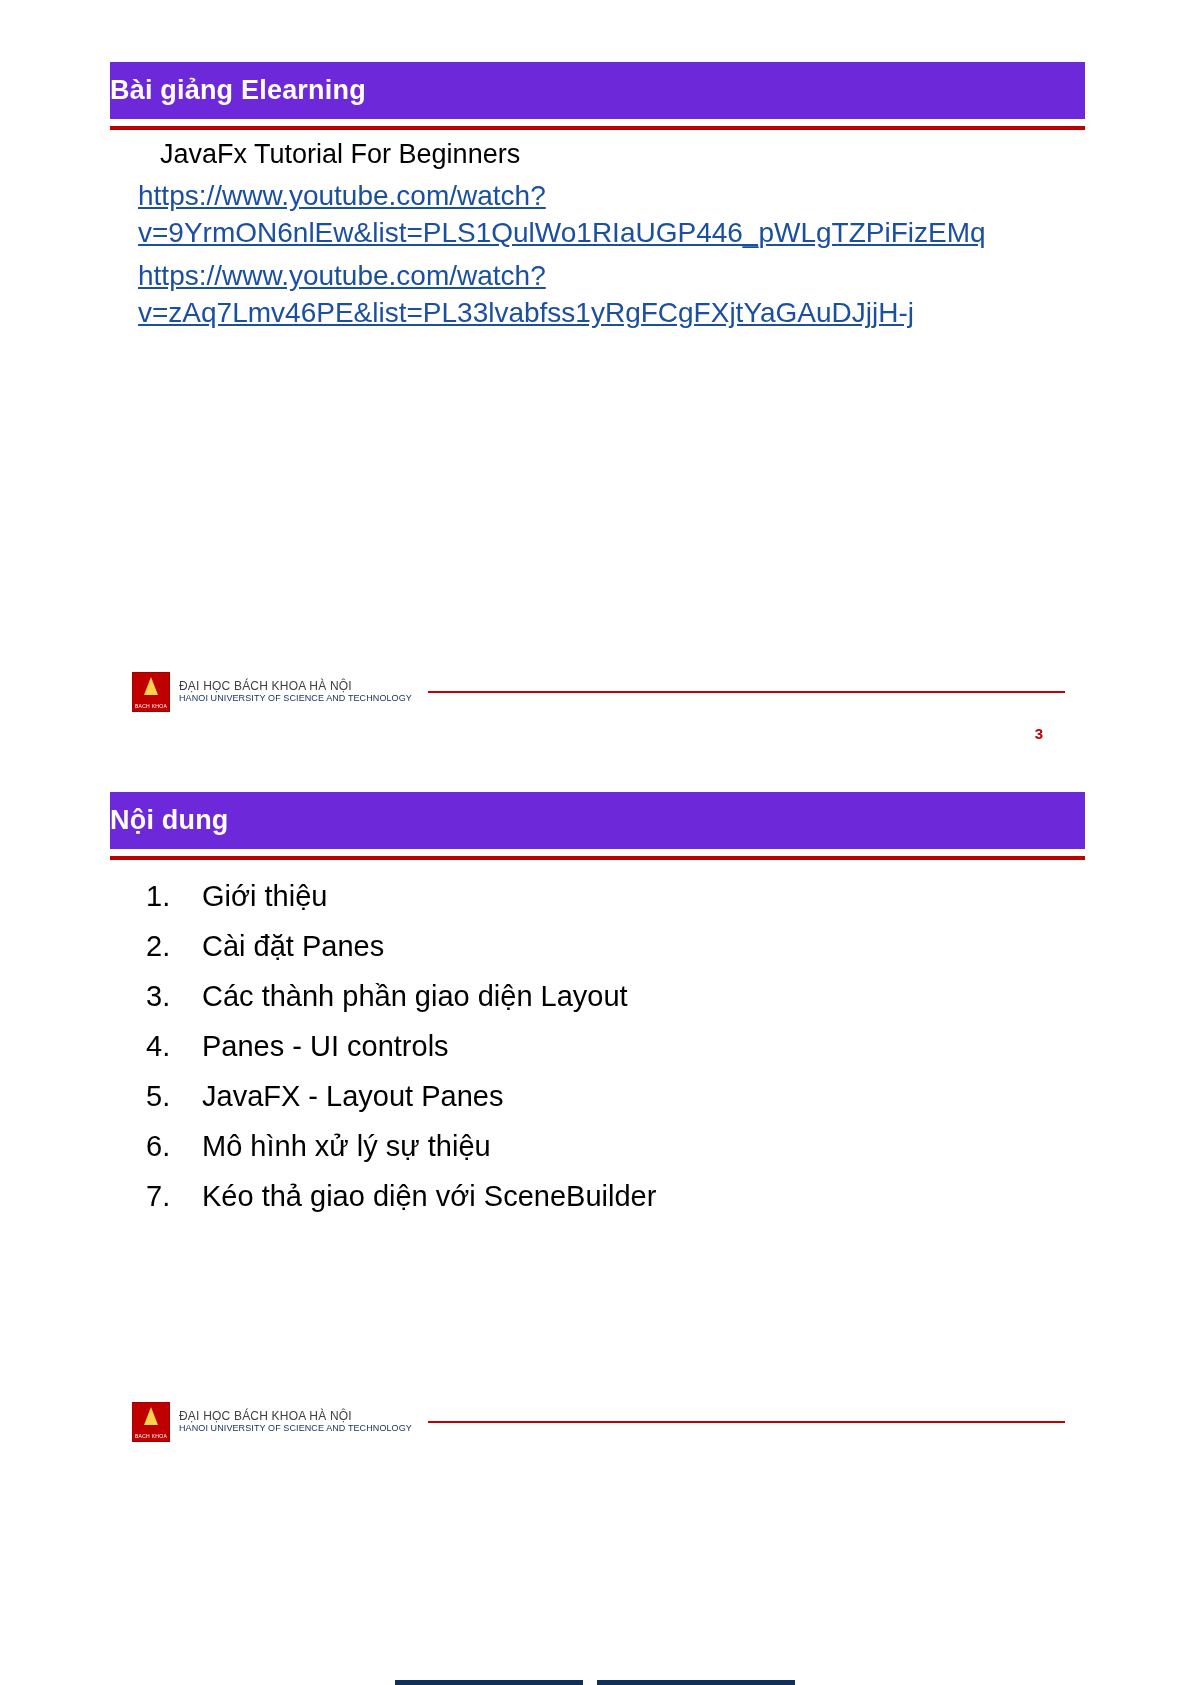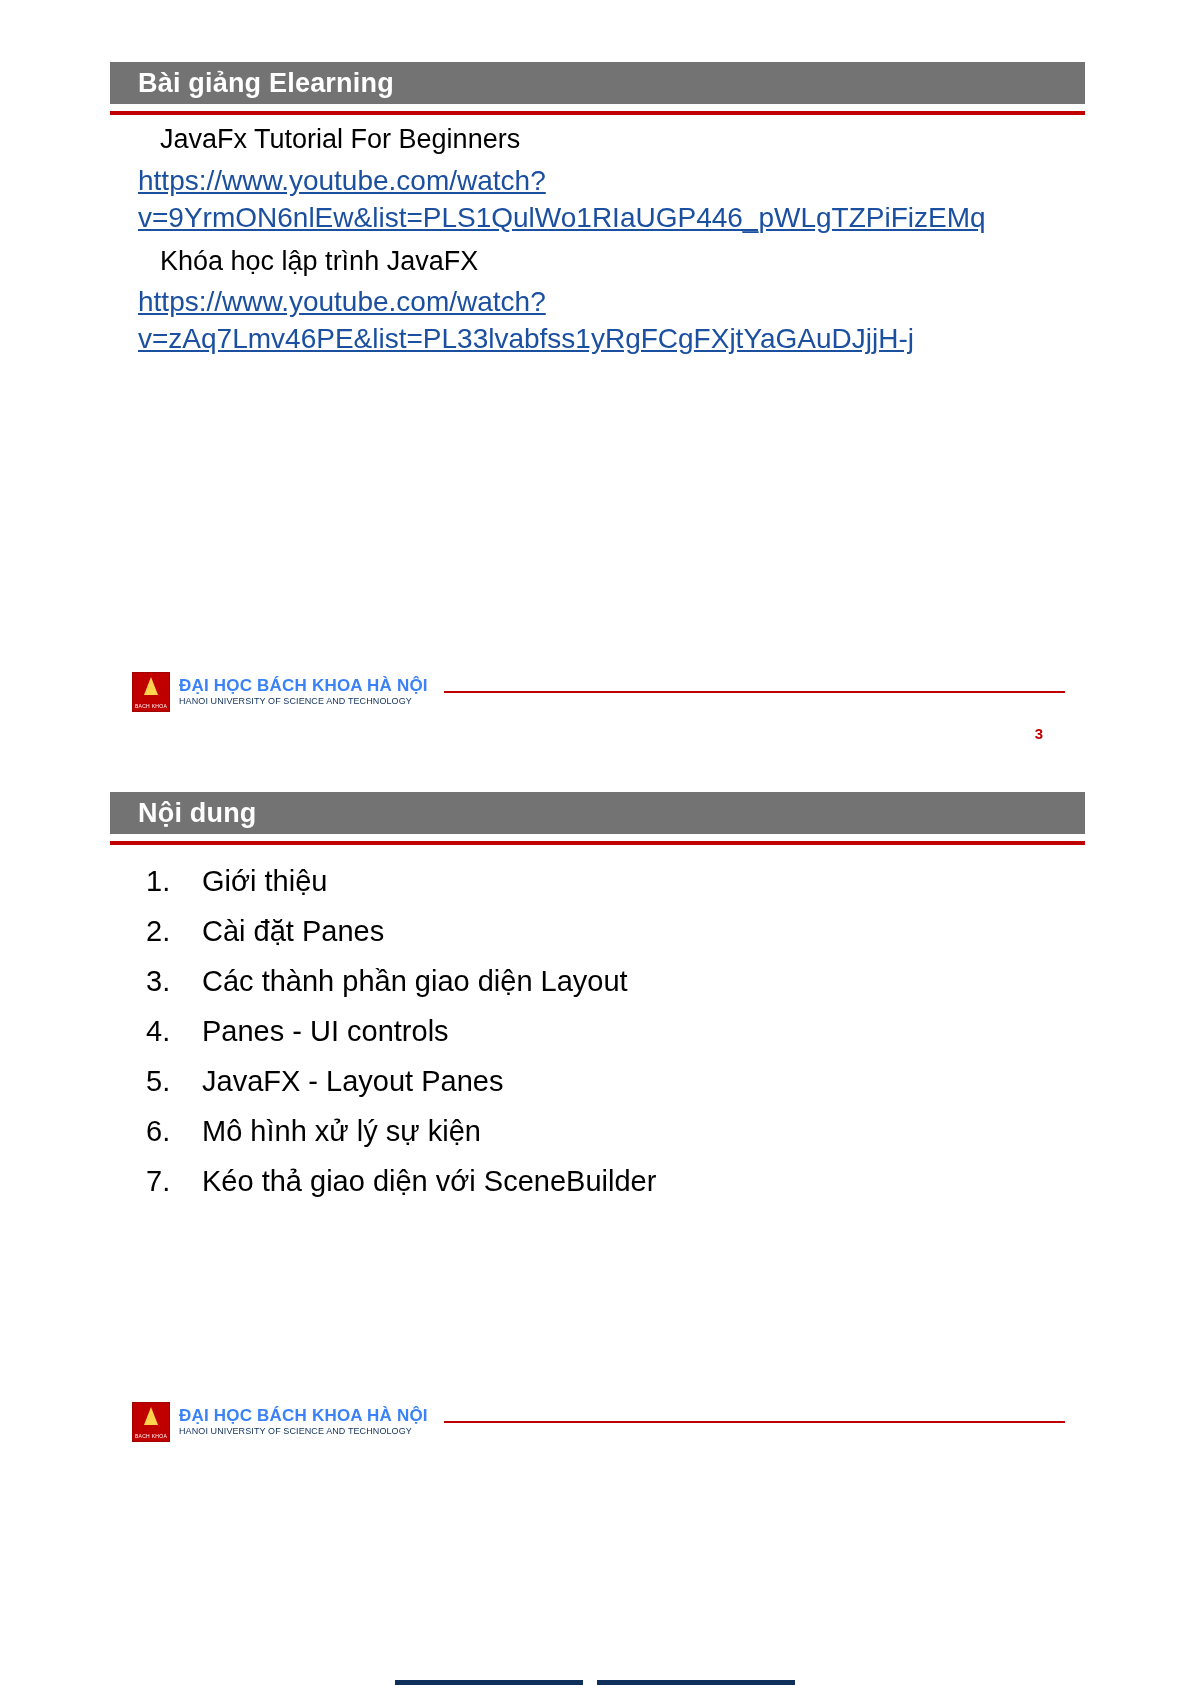--- a/index.html
+++ b/index.html
@@ -25,25 +25,24 @@
   .slide {
     position: absolute;
     left: 110px;
     width: 975px;
     box-sizing: border-box;
   }
   .slide-1 { top: 62px; height: 680px; }
   .slide-2 { top: 792px; height: 680px; }
 
   .slide-title-bar {
-    background: #737373;
-    height: 42px;
+    background: #6d28d9;
+    height: 57px;
     display: flex;
     align-items: center;
-    padding-left: 28px;
     box-sizing: border-box;
   }
   .slide-title-bar .title-text {
     color: #ffffff;
     font-size: 27px;
     font-weight: bold;
     letter-spacing: 0.2px;
   }
   .title-rule {
     height: 4px;
@@ -114,23 +113,23 @@
     text-align: center;
     color: #ffffff;
     font-size: 5px;
     letter-spacing: 0.3px;
   }
   .uni-names {
     margin-left: 9px;
     flex: none;
   }
   .uni-vn {
-    font-size: 17px;
-    font-weight: bold;
-    color: #3b82f6;
+    font-size: 12px;
+    font-weight: normal;
+    color: #404040;
     letter-spacing: 0.2px;
     line-height: 1.1;
   }
   .uni-en {
     font-size: 9px;
     color: #10305c;
     letter-spacing: 0.1px;
     line-height: 1.2;
   }
   .footer-rule {
@@ -195,21 +194,20 @@
   <div class="slide slide-1">
 
     <div class="slide-title-bar">
       <span class="title-text">Bài giảng Elearning</span>
     </div>
     <div class="title-rule"></div>
 
     <div class="body-1">
       <div class="sub-line">JavaFx Tutorial For Beginners</div>
       <a class="link-line">https://www.youtube.com/watch?v=9YrmON6nlEw&amp;list=PLS1QulWo1RIaUGP446_pWLgTZPiFizEMq</a>
-      <div class="sub-line">Khóa học lập trình JavaFX</div>
       <a class="link-line">https://www.youtube.com/watch?v=zAq7Lmv46PE&amp;list=PL33lvabfss1yRgFCgFXjtYaGAuDJjjH-j</a>
     </div>
 
     <div class="footer">
       <div class="footer-inner">
         <div class="logo-box">
           <div class="flame"></div>
           <div class="bk">BACH KHOA</div>
         </div>
         <div class="uni-names">
@@ -245,21 +243,21 @@
       <div class="toc-item">
         <span class="toc-num">4.</span>
         <span class="toc-label">Panes - UI controls</span>
       </div>
       <div class="toc-item">
         <span class="toc-num">5.</span>
         <span class="toc-label">JavaFX - Layout Panes</span>
       </div>
       <div class="toc-item">
         <span class="toc-num">6.</span>
-        <span class="toc-label">Mô hình xử lý sự kiện</span>
+        <span class="toc-label">Mô hình xử lý sự thiệu</span>
       </div>
       <div class="toc-item">
         <span class="toc-num">7.</span>
         <span class="toc-label">Kéo thả giao diện với SceneBuilder</span>
       </div>
     </div>
 
     <div class="footer">
       <div class="footer-inner">
         <div class="logo-box">

